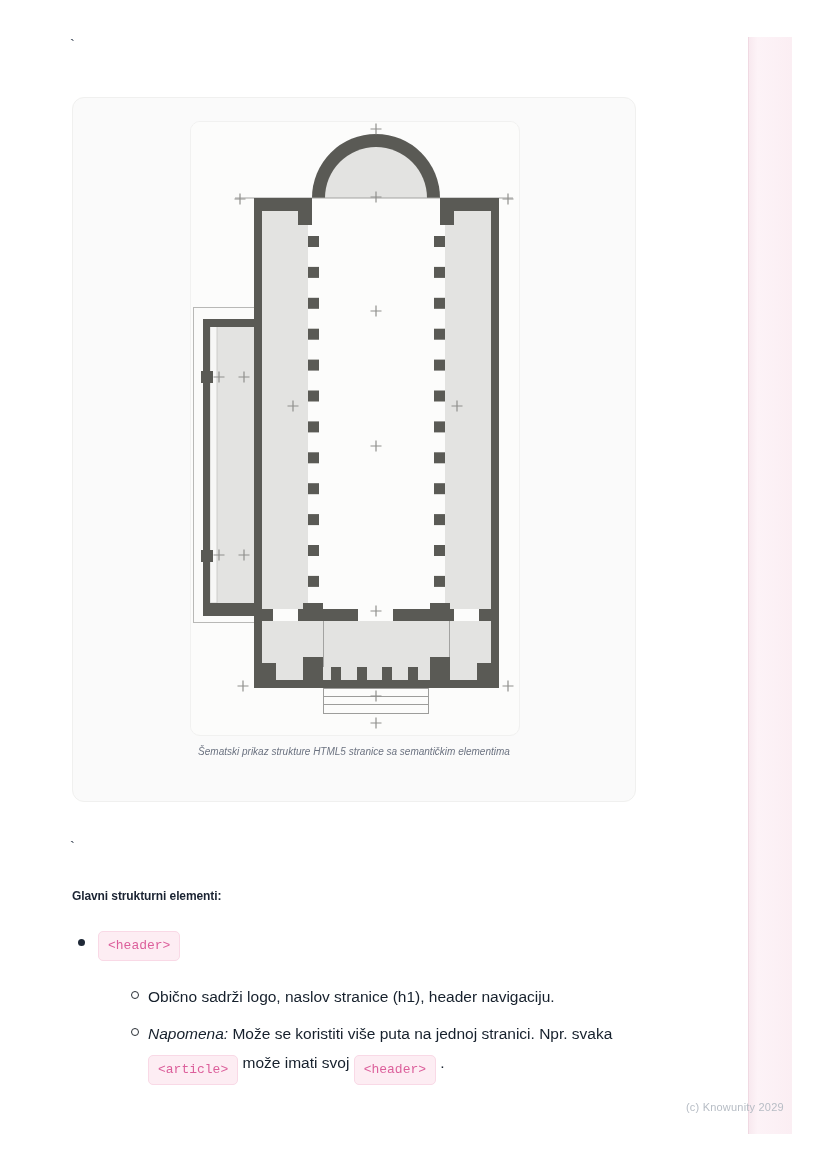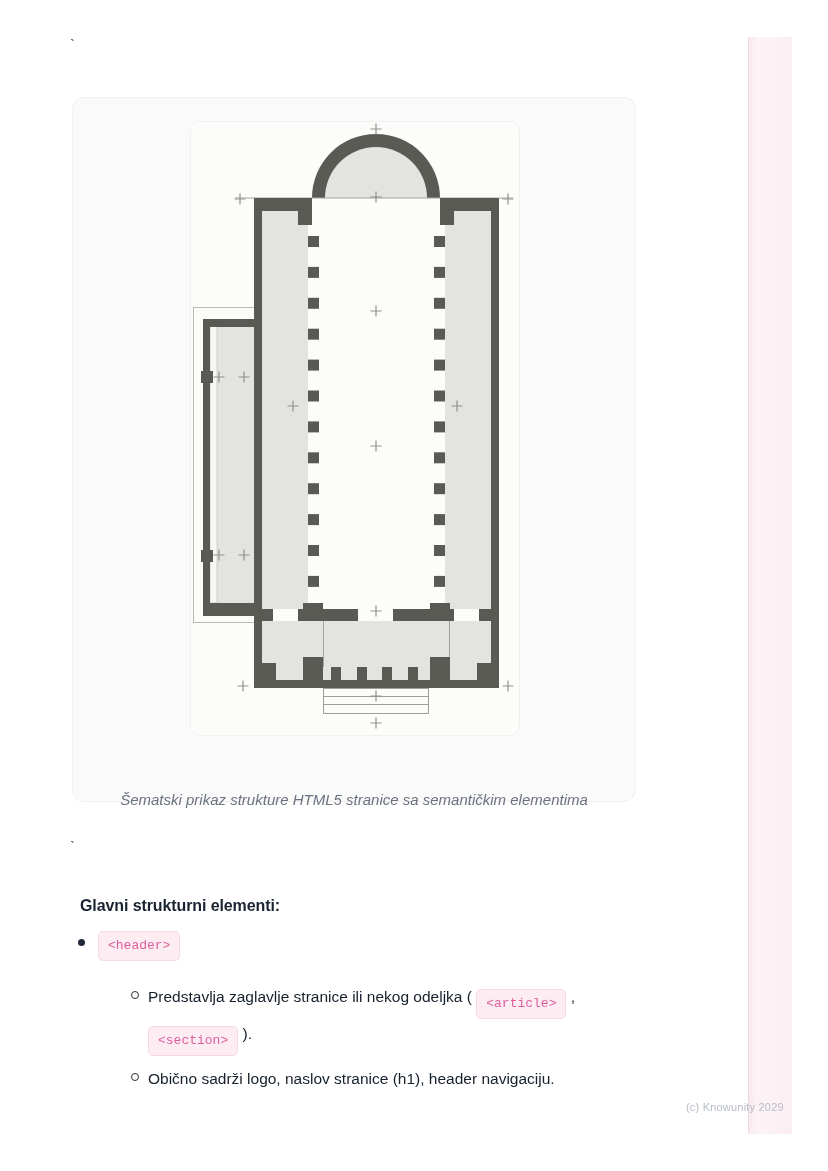--- a/index.html
+++ b/index.html
@@ -16,32 +16,32 @@
   .figure-card{
     position:absolute;left:72px;top:97px;width:562px;height:703px;
     background:#fafafa;border:1px solid #f0f0ef;border-radius:12px;
   }
   .figure-panel{
     position:absolute;left:117px;top:23px;width:328px;height:613px;
     background:#fcfcfb;border:1px solid #f1f1f0;border-radius:10px;overflow:hidden;
   }
   .figure-caption{
     position:absolute;left:0;right:0;top:648px;text-align:center;
-    font-style:italic;font-size:15px;color:var(--caption-text,#6b7280);margin-top:45px;
+    font-style:italic;font-size:10px;color:var(--caption-text,#6b7280);
   }
   svg .w{fill:var(--plan-wall,#5a5a55);}
   svg .f{fill:var(--plan-fill,#e3e3e1);}
   svg .bg{fill:#fcfcfb;}
   svg .thin{stroke:#a3a3a1;stroke-width:1;fill:none;}
   svg .cross{stroke:#8f8f8d;stroke-width:1.2;fill:none;}
 
   
   .section-heading{
-    position:absolute;left:72px;top:889px;margin:8px;
-    font-size:16px;font-weight:700;color:#1a2332;letter-spacing:-0.1px;
+    position:absolute;left:72px;top:889px;margin:0;
+    font-size:12px;font-weight:700;color:#1a2332;letter-spacing:-0.1px;
   }
   .main-list{position:absolute;left:72px;top:930px;width:560px;list-style:none;margin:0;padding:0;}
   .main-li{position:relative;padding-left:26px;}
   .marker-disc{position:absolute;left:6px;top:9px;width:7px;height:7px;border-radius:50%;background:#1f2937;}
   .sub-list{list-style:none;margin:21px 0 0 33px;padding:0;}
   .sub-li{
     position:relative;padding-left:17px;width:500px;margin:0 0 8px 0;
     font-size:15.5px;line-height:29px;color:#16202c;
   }
   .marker-circle{
@@ -193,20 +193,20 @@
 
 <span class="stray-backtick backtick-mid">`</span>
 
 <h3 class="section-heading">Glavni strukturni elementi:</h3>
 
 <ul class="main-list">
   <li class="main-li">
     <span class="marker-disc"></span>
     <code class="chip">&lt;header&gt;</code>
     <ul class="sub-list">
-        <li class="sub-li"><span class="marker-circle"></span><span>Predstavlja zaglavlje stranice ili nekog odeljka ( </span><code class="chip">&lt;article&gt;</code><span> , </span><code class="chip">&lt;section&gt;</code><span> ).</span></li>
         <li class="sub-li"><span class="marker-circle"></span><span>Obično sadrži logo, naslov stranice (h1), header navigaciju.</span></li>
+        <li class="sub-li"><span class="marker-circle"></span><em>Napomena:</em><span> Može se koristiti više puta na jednoj stranici. Npr. svaka </span><code class="chip">&lt;article&gt;</code><span> može imati svoj </span><code class="chip">&lt;header&gt;</code><span> .</span></li>
       </ul>
   </li>
 </ul>
 
 <span class="watermark">(c) Knowunity 2029</span>
 <div class="side-strip"></div>
 
 </body></html>

